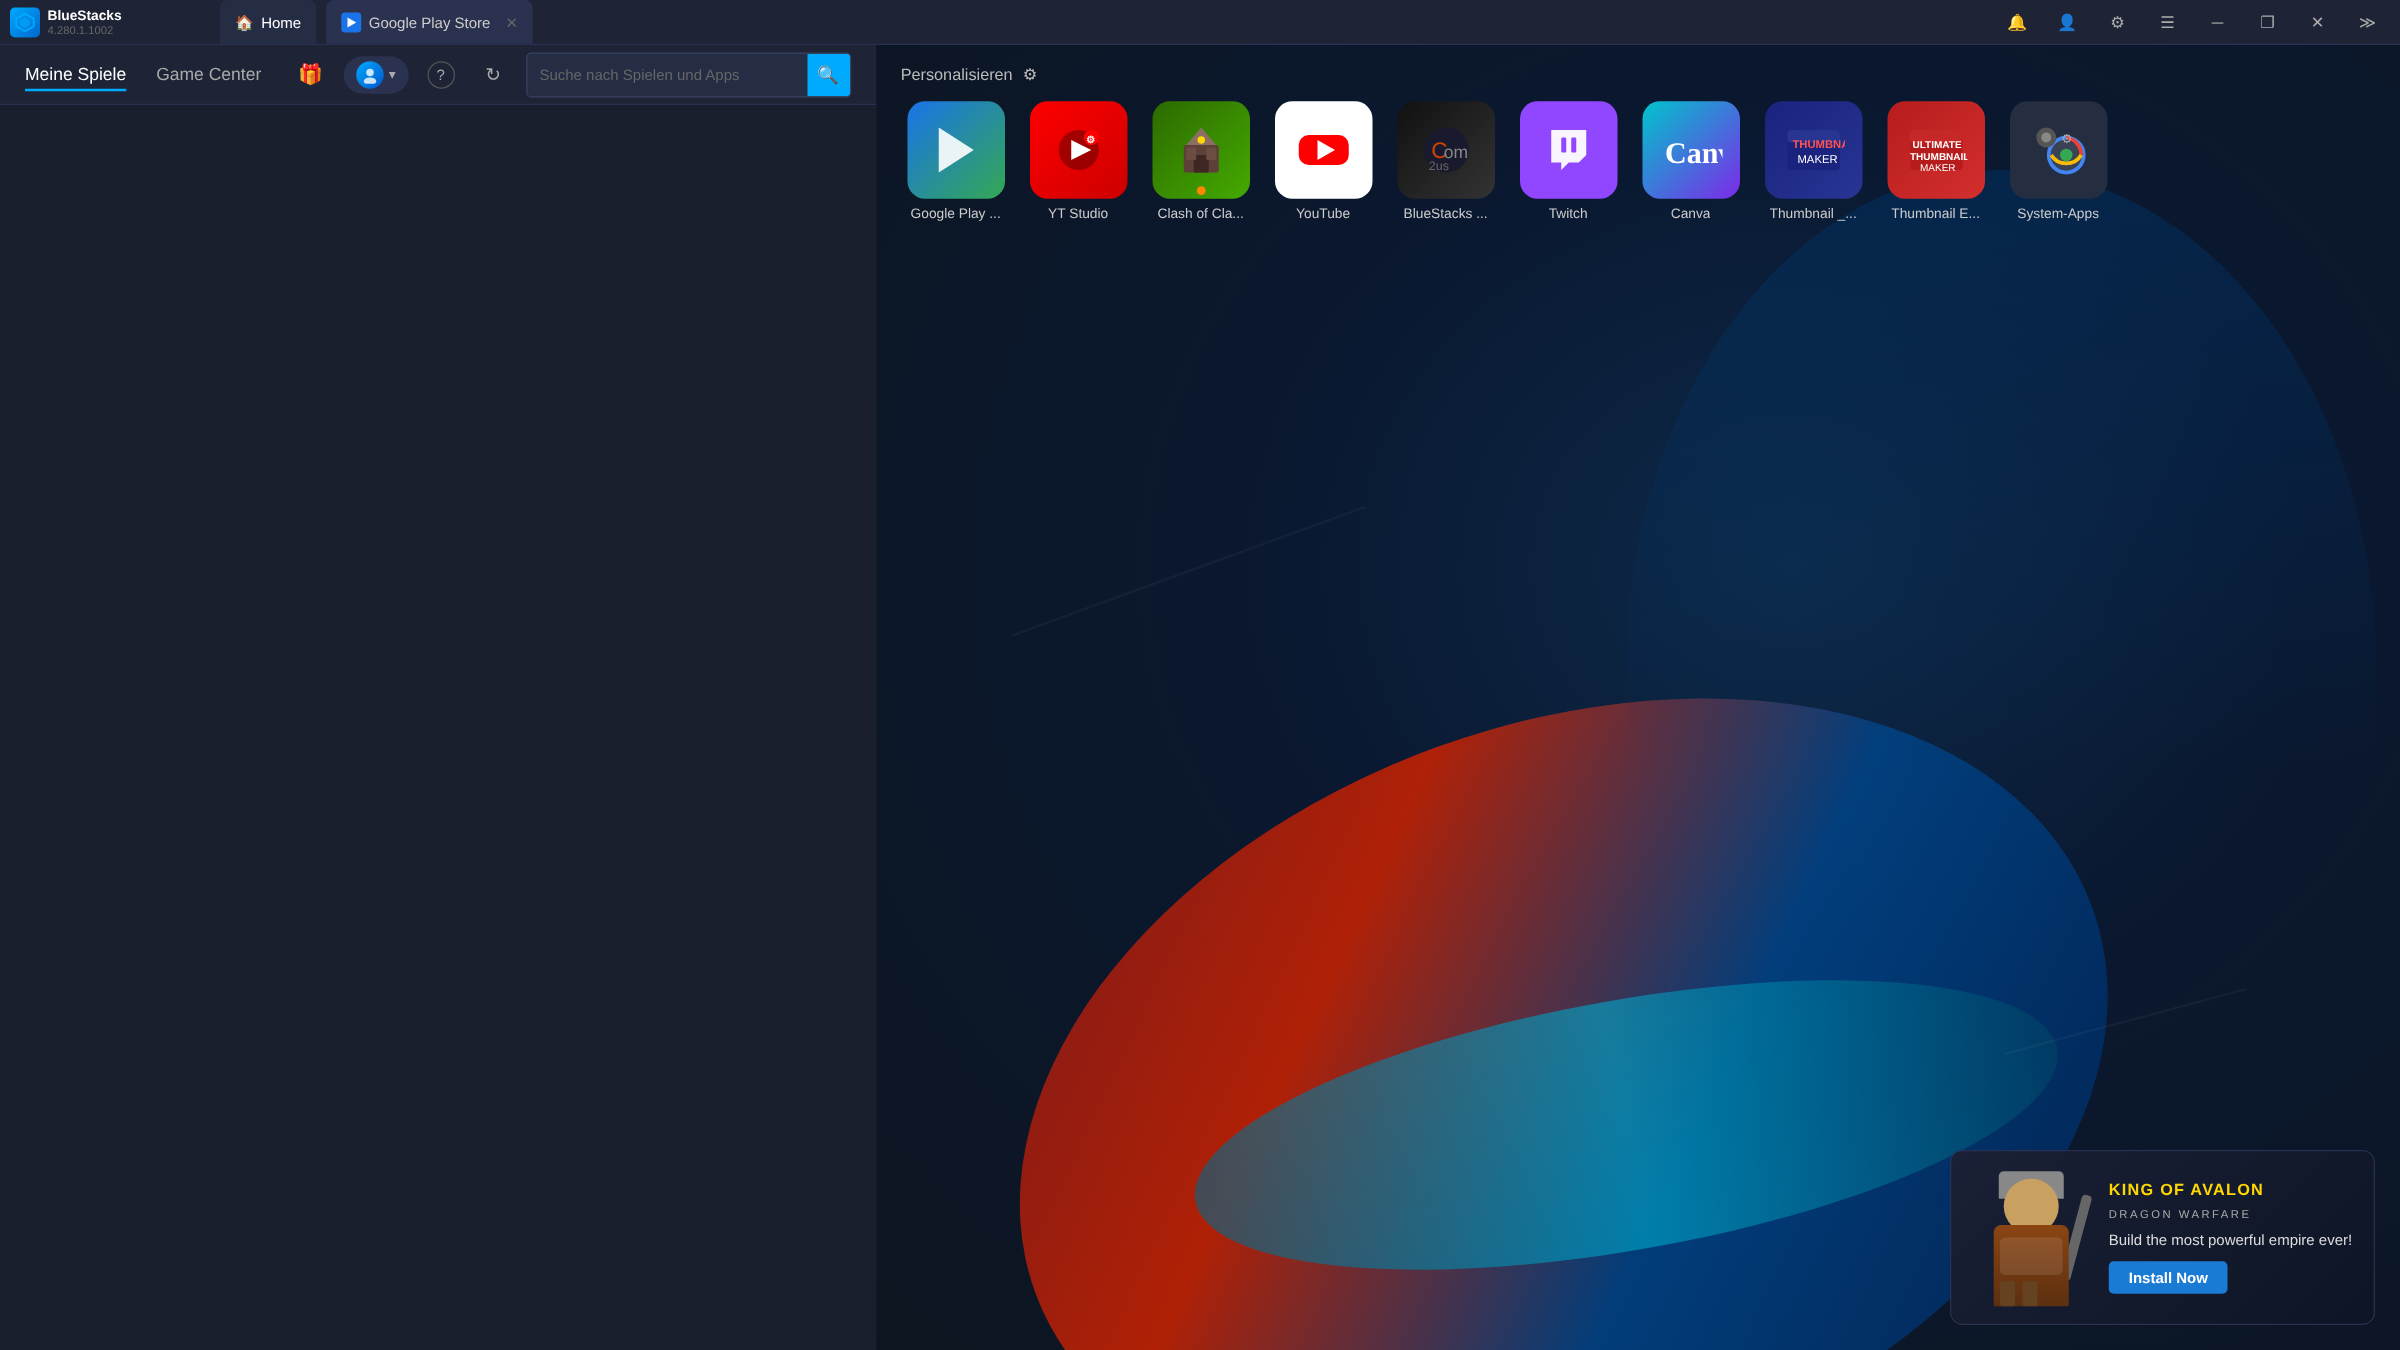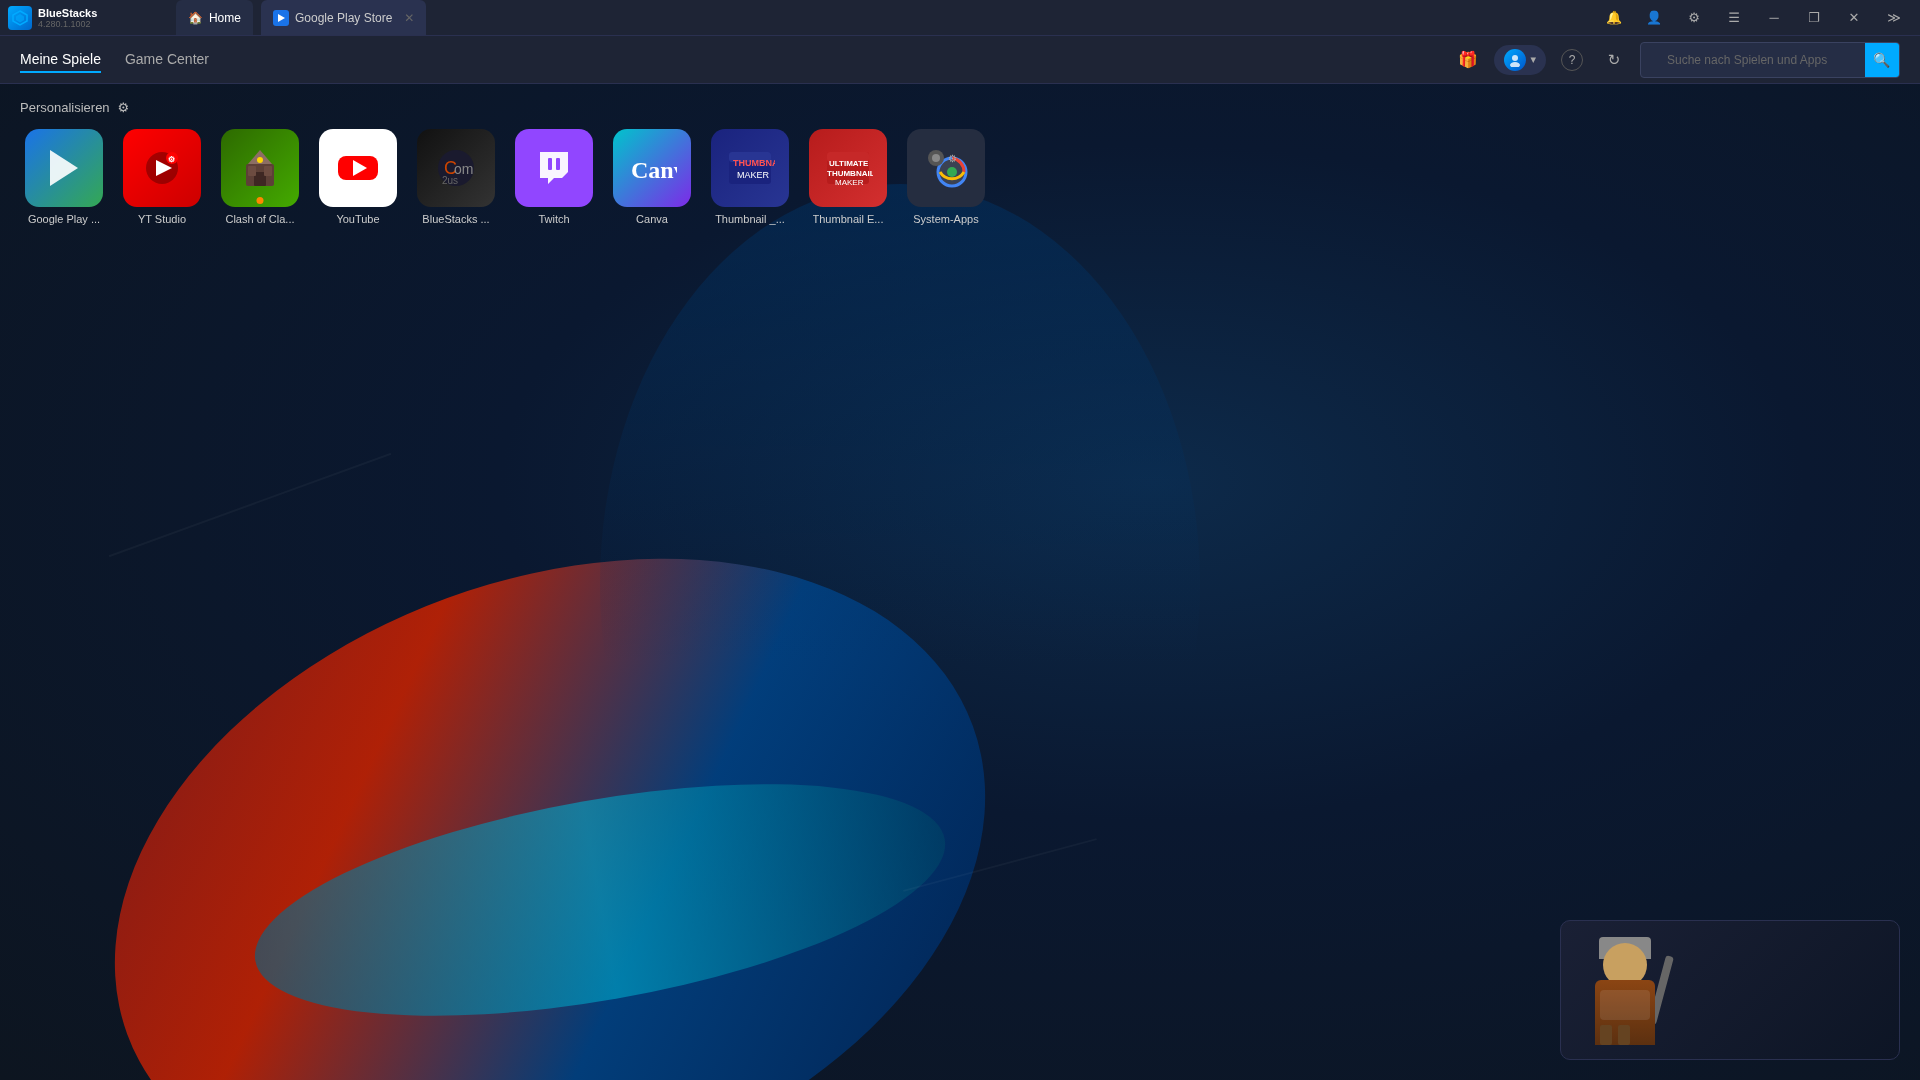--- a/index.html
+++ b/index.html
@@ -68,21 +68,21 @@
       display: flex; align-items: center; justify-content: center;
       cursor: pointer;
       font-size: 13px;
       color: #aaa;
       border-radius: 3px;
     }
 
     
     .app-body {
       display: flex;
-      flex-direction: column;
+      flex-direction: row;
       height: calc(1080px - 36px);
     }
 
     
     .topnav {
       display: flex;
       align-items: center;
       height: 48px;
       background: #1e2435;
       padding: 0 20px;
@@ -139,21 +139,20 @@
       width: 260px;
     }
     .search-input {
       background: transparent;
       border: none;
       color: #ccc;
       font-size: 12px;
       padding: 6px 10px;
       flex: 1;
       outline: none;
-      margin-left: 16px;
     }
     .search-input::placeholder { color: #666; }
     .search-btn {
       background: #00aaff;
       border: none;
       color: #fff;
       width: 34px; height: 34px;
       cursor: pointer;
       display: flex; align-items: center; justify-content: center;
       font-size: 14px;
@@ -612,16 +611,24 @@
           <div class="king-helmet"></div>
           <div class="king-head"></div>
           <div class="king-body">
             <div style="position:absolute; top:10px; left:5px; width:50px; height:30px; background: rgba(255,255,255,0.1); border-radius:4px;"></div>
           </div>
           <div style="position:absolute; bottom:0; left:15px; width:12px; height:20px; background:#654321; border-radius:2px;"></div>
           <div style="position:absolute; bottom:0; left:33px; width:12px; height:20px; background:#654321; border-radius:2px;"></div>
         </div>
       </div>
 
+      <div class="ad-content">
+        <div class="ad-logo">
+          <span>KING OF AVALON</span>
+        </div>
+        <div class="ad-logo-sub">DRAGON WARFARE</div>
+        <div class="ad-text">Build the most powerful empire ever!</div>
+        <button class="ad-btn">Install Now</button>
+      </div>
     </div>
 
   </div>
 </div>
 
 </body></html>

